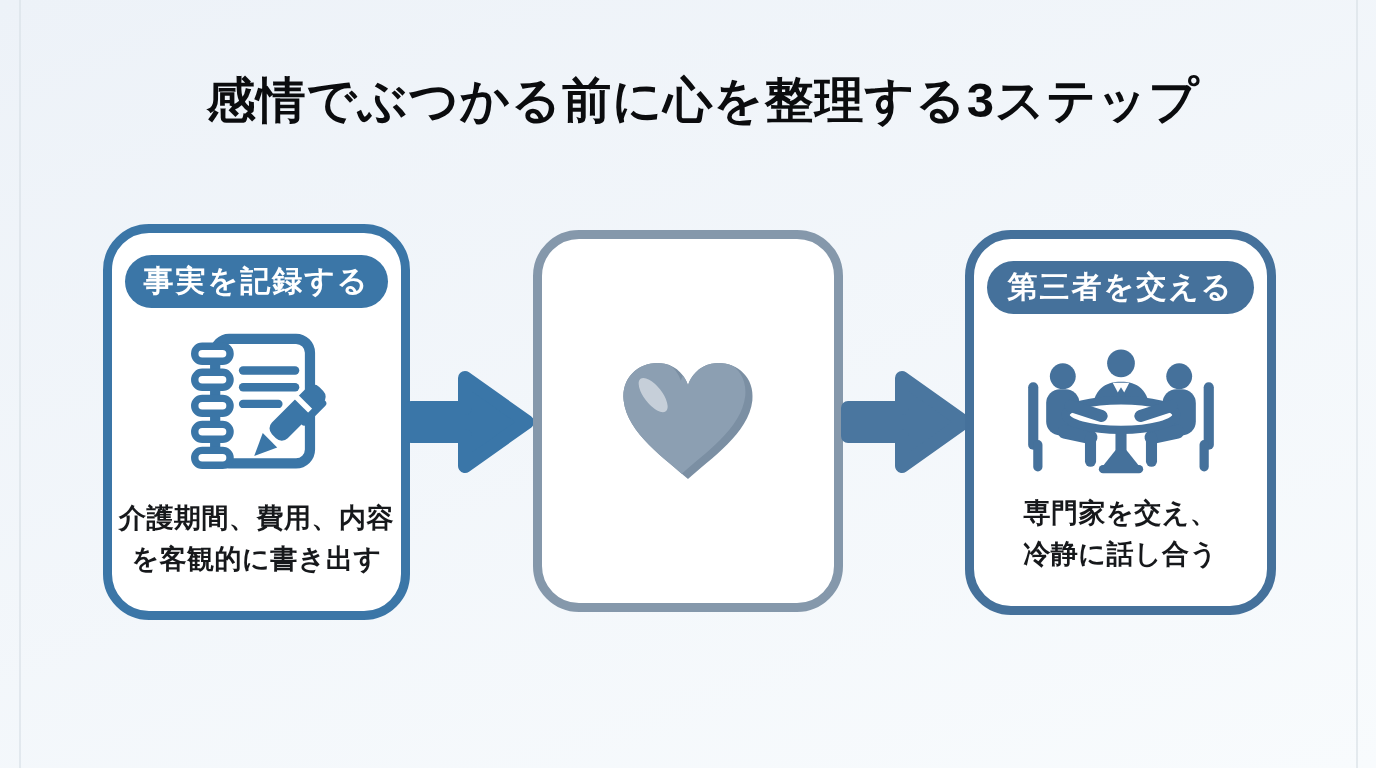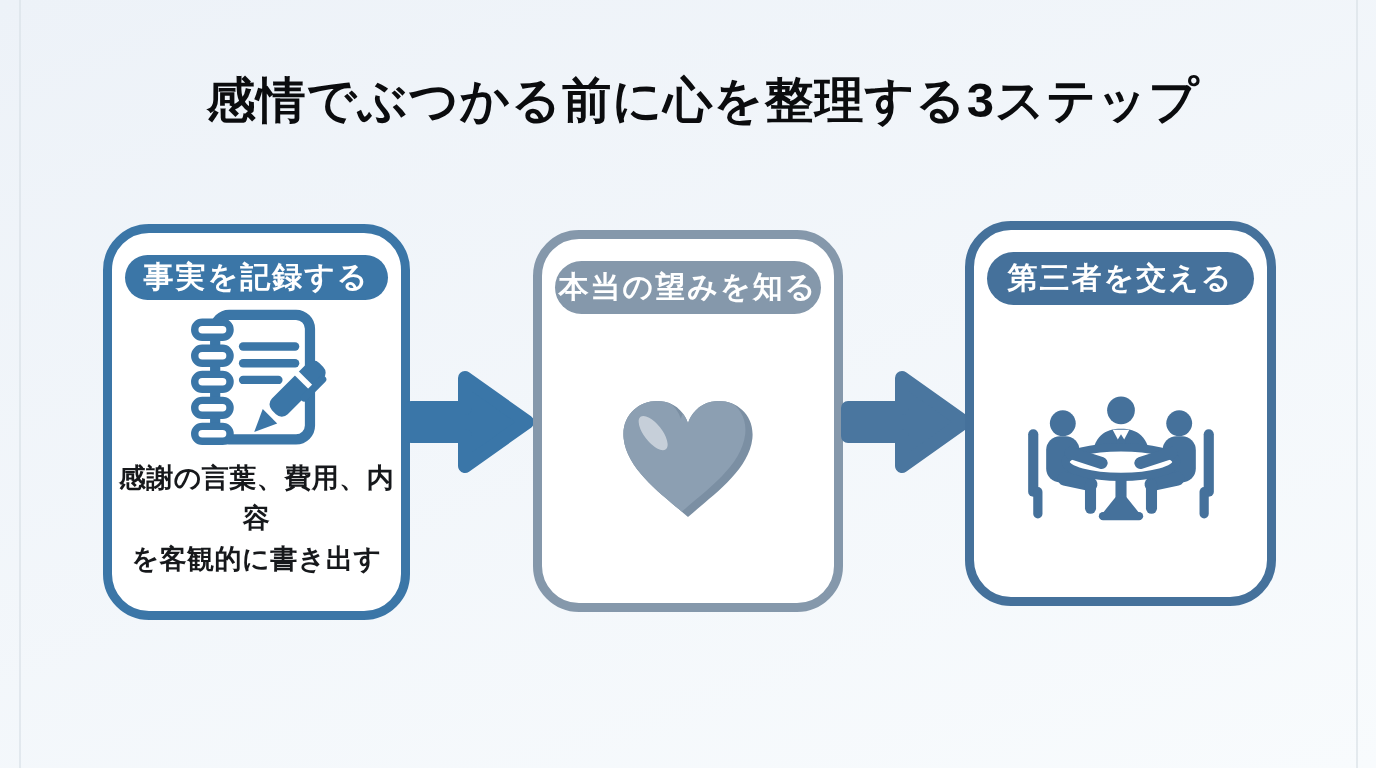--- a/index.html
+++ b/index.html
@@ -27,21 +27,21 @@
 
   .step-card {
     position: absolute;
     background: var(--card-bg, #fff);
     border: 9px solid var(--accent);
     border-radius: 46px;
     display: flex; flex-direction: column; align-items: center;
   }
   .card-1 { left: 103px; top: 224px; width: 307px; height: 396px; }
   .card-2 { left: 533px; top: 230px; width: 310px; height: 382px; }
-  .card-3 { left: 965px; top: 221px; width: 311px; height: 385px; }
+  .card-3 { left: 965px; top: 230px; width: 311px; height: 385px; }
 
   .pill {
     align-self: stretch;
     margin: 22px 13px 0 13px;
     height: 53px;
     background: var(--accent);
     border-radius: 30px;
     display: flex; align-items: center; justify-content: center;
     color: #fff; font-size: 30px; font-weight: 800; letter-spacing: 2px;
     white-space: nowrap;
@@ -96,30 +96,29 @@
           </g>
         </g>
         <g transform="translate(82,142) rotate(-45)">
           <path d="M0 0 L24 -11 L24 11 Z" fill="var(--card1-accent)"></path>
           <rect x="30" y="-12" width="72" height="24" rx="9" fill="var(--card1-accent)"></rect>
           <rect x="74" y="-14" width="6" height="28" fill="#fff"></rect>
           <rect x="60" y="8" width="36" height="8" rx="4" fill="var(--card1-accent)"></rect>
         </g>
       </svg>
     </div>
-    <div class="desc">感謝の言葉、費用、内容
+    <div class="desc">介護期間、費用、内容
 を客観的に書き出す</div>
   </div>
 
   <svg class="flow-arrow arrow-1" viewBox="0 0 140 120" aria-hidden="true">
     <path d="M12 46 H66 V16 L128 60 L66 104 V74 H12 Z" fill="var(--arrow1-color)" stroke="var(--arrow1-color)" stroke-width="14" stroke-linejoin="round"></path>
   </svg>
 
   <div class="step-card card-2" style="--accent: #8598ab;">
-    <div class="pill">本当の望みを知る</div>
     <div class="icon-box">
       <svg width="152" height="138" viewBox="0 0 170 150" aria-hidden="true">
         <defs>
           <clipPath id="heartClip">
             <path d="M85 140 C60 117 17 89 13 52 C10 23 35 6 59 11 C73 14 82 25 85 35 C88 25 97 14 111 11 C135 6 160 23 157 52 C153 89 110 117 85 140 Z"></path>
           </clipPath>
         </defs>
         <path d="M85 140 C60 117 17 89 13 52 C10 23 35 6 59 11 C73 14 82 25 85 35 C88 25 97 14 111 11 C135 6 160 23 157 52 C153 89 110 117 85 140 Z" fill="var(--heart-shade)"></path>
         <g clip-path="url(#heartClip)">
           <path transform="translate(-8,-5)" d="M85 140 C60 117 17 89 13 52 C10 23 35 6 59 11 C73 14 82 25 85 35 C88 25 97 14 111 11 C135 6 160 23 157 52 C153 89 110 117 85 140 Z" fill="var(--heart-base)"></path>
@@ -167,15 +166,17 @@
           <path d="M99 130 L111 130 L127 150 L83 150 Z" stroke="none"></path>
           <rect x="81" y="146" width="48" height="9" rx="4.5" stroke="none"></rect>
 
           <g stroke-linecap="round" fill="none">
             <line x1="50" y1="82" x2="84" y2="93" stroke-width="13"></line>
             <line x1="160" y1="82" x2="126" y2="93" stroke-width="13"></line>
           </g>
         </g>
       </svg>
     </div>
+    <div class="desc">専門家を交え、
+冷静に話し合う</div>
   </div>
 
 </div>
 
 </body></html>

